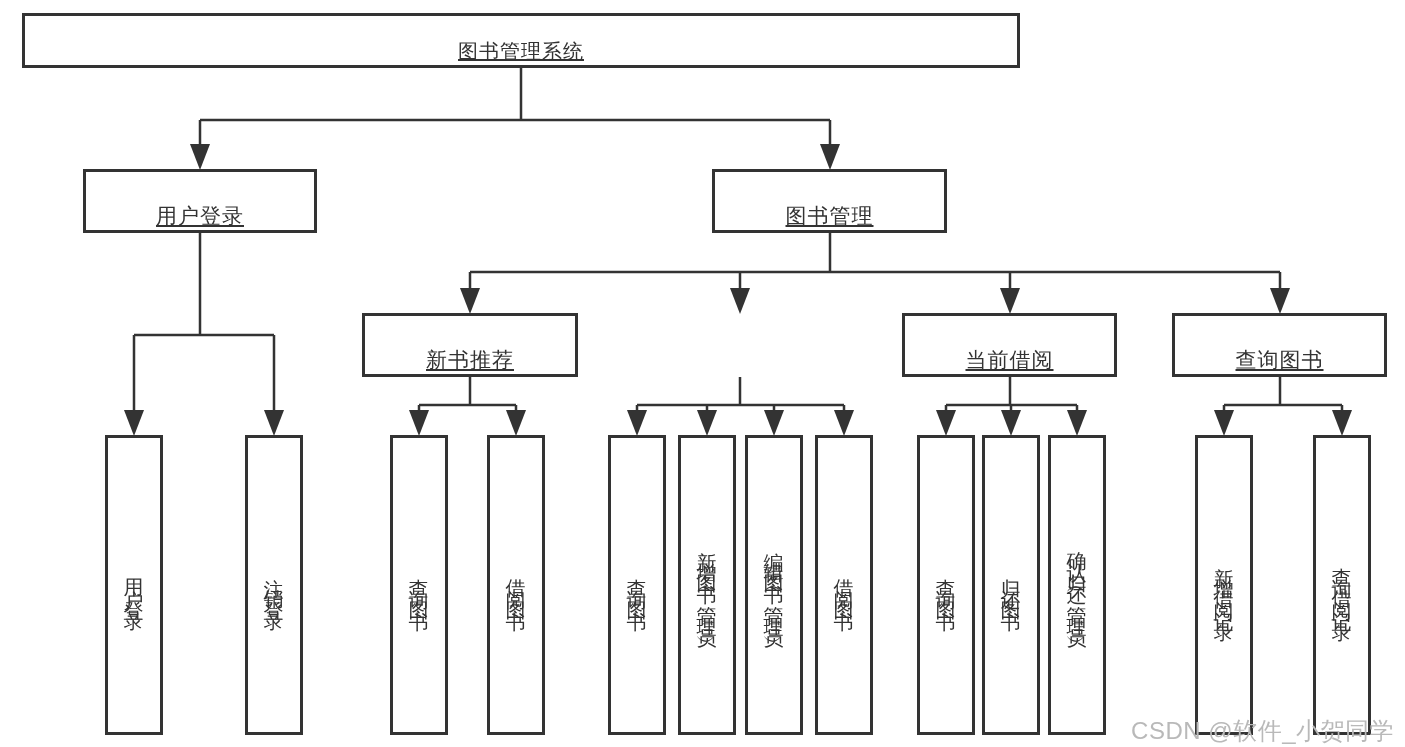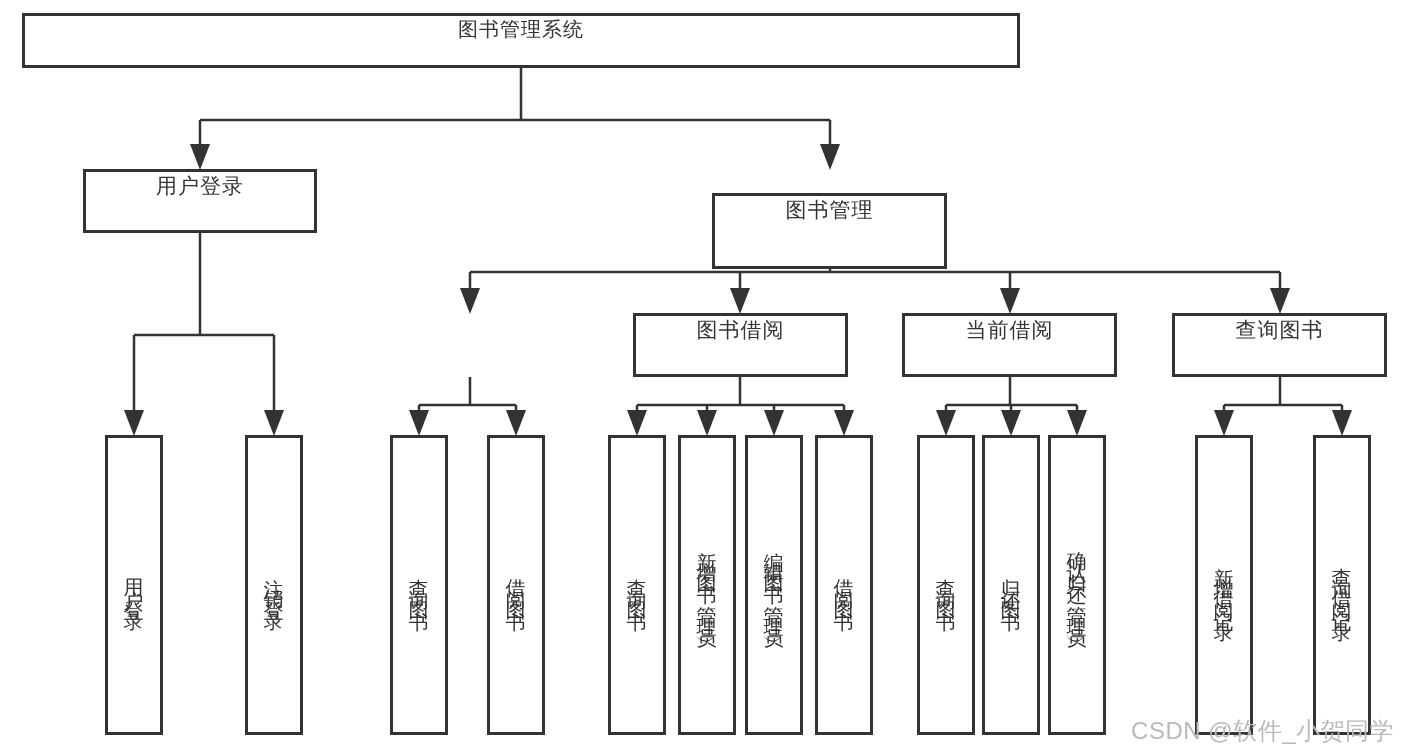--- a/index.html
+++ b/index.html
@@ -26,22 +26,23 @@
   .connectors polygon {
     fill: #333333;
     stroke: none;
   }
   .node {
     position: absolute;
     box-sizing: border-box;
     border: 3px solid #333333;
     background: #ffffff;
     display: flex;
-    align-items: flex-start;
+    align-items: flex-end;
     justify-content: center;
+    text-decoration: underline;
   }
   .hlabel {
     font-size: 21px;
     letter-spacing: 1px;
     color: #333333;
     white-space: nowrap;
   }
   .root-box .hlabel { font-size: 20px; }
   .leaf {
     position: absolute;
@@ -116,26 +117,26 @@
     <polygon points="1332,410 1352,410 1342,436"></polygon>
   </svg>
 
   <div class="node root-box" style="left:22px; top:13px; width:998px; height:55px;">
     <span class="hlabel">图书管理系统</span>
   </div>
 
   <div class="node" style="left:83px; top:169px; width:234px; height:64px;">
     <span class="hlabel">用户登录</span>
   </div>
-  <div class="node" style="left:712px; top:169px; width:235px; height:76px;margin-top:24px;">
+  <div class="node" style="left:712px; top:169px; width:235px; height:64px;">
     <span class="hlabel">图书管理</span>
   </div>
 
-  <div class="node" style="left:633px; top:313px; width:215px; height:64px;">
-    <span class="hlabel">图书借阅</span>
+  <div class="node" style="left:362px; top:313px; width:216px; height:64px;">
+    <span class="hlabel">新书推荐</span>
   </div>
   <div class="node" style="left:902px; top:313px; width:215px; height:64px;">
     <span class="hlabel">当前借阅</span>
   </div>
   <div class="node" style="left:1172px; top:313px; width:215px; height:64px;">
     <span class="hlabel">查询图书</span>
   </div>
 
   <div class="leaf" style="left:105px;">
     <span class="vlabel">用户登录</span>

